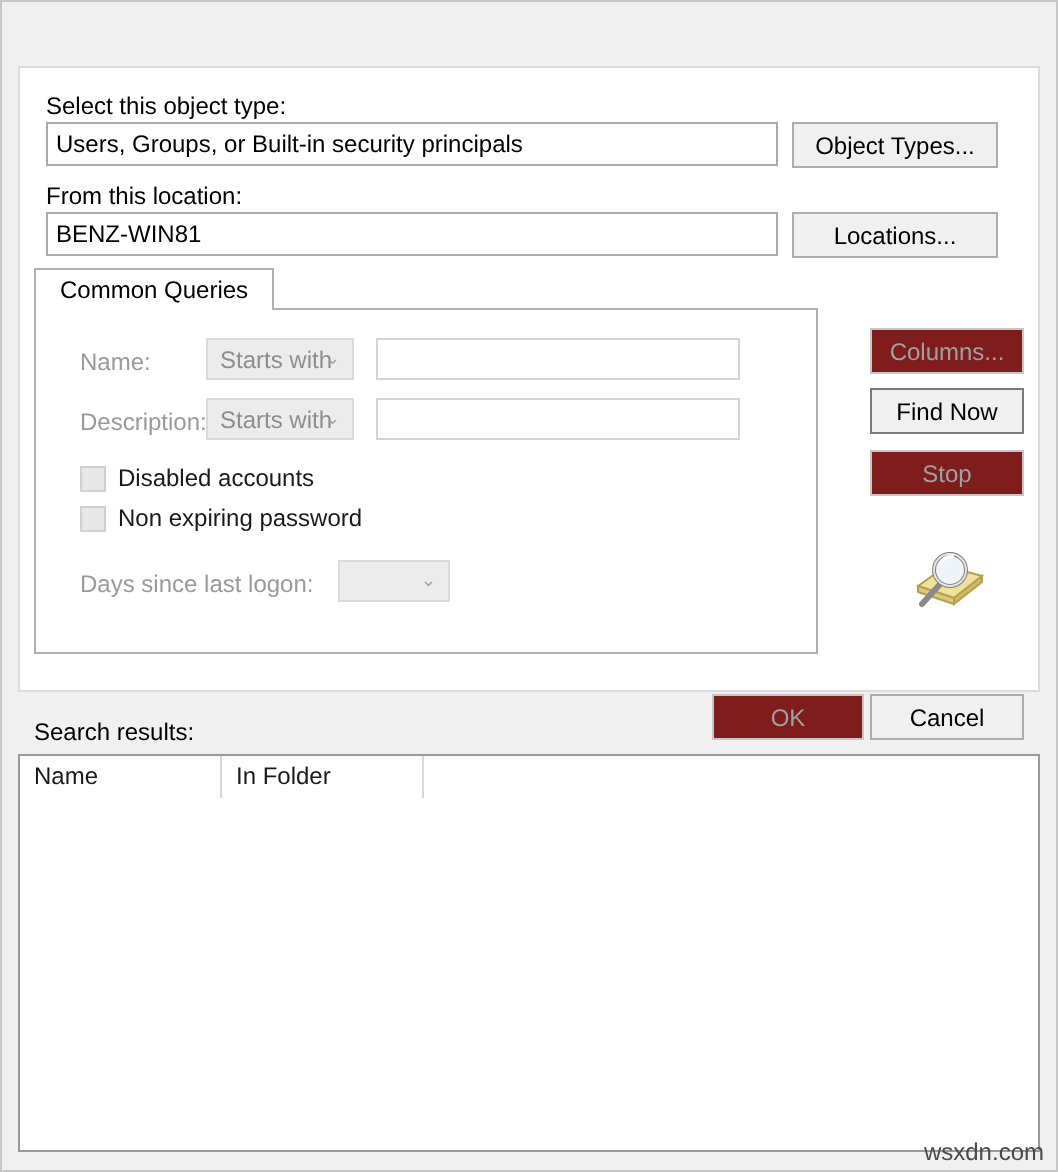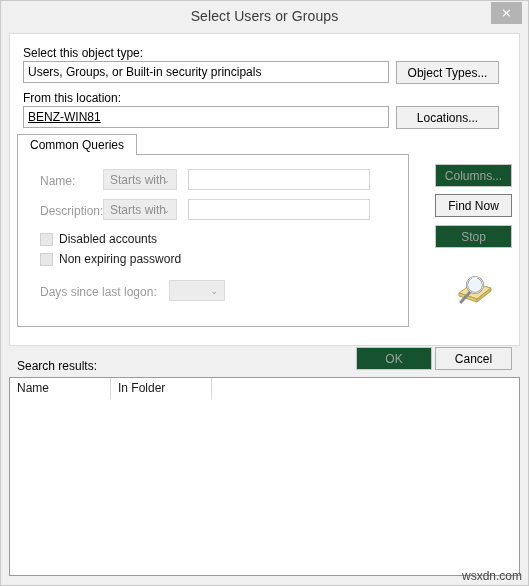--- a/index.html
+++ b/index.html
@@ -111,21 +111,21 @@
     font-size: 12px;
     color: #000;
     text-align: center;
     cursor: pointer;
     padding: 0;
     white-space: nowrap;
   }
   .btn.disabled {
     color: #a0a0a0;
     border-color: #c6c6c6;
-    background: #14532d;
+    background: #7f1d1d;
     cursor: default;
   }
   .btn.default-focus {
     border: 1px solid #7a7a7a;
     box-shadow: inset 0 0 0 1px #f0f0f0;
   }
 
   
   #tab-strip {
     position: absolute;
@@ -289,35 +289,29 @@
     white-space: nowrap;
     z-index: 20;
     margin-left: 20px;
   }
 </style>
 </head>
 <body>
 
 <div id="dialog">
 
-  <div id="titlebar">
-    <div id="title-text">Select Users or Groups</div>
-    <div id="close-button">
-      <span class="x-glyph">×</span>
-    </div>
-  </div>
 
   <div id="content-panel">
 
     <div class="static-label" style="left:13px; top:12px;">Select this object type:</div>
     <input class="text-input" type="text" style="left: 13px; top: 27px; width: 366px; height: 22px;" value="Users, Groups, or Built-in security principals">
     <button class="btn" style="left:386px; top:27px; width:103px; height:23px;">Object Types...</button>
 
     <div class="static-label" style="left:13px; top:57px;">From this location:</div>
-    <input class="text-input" type="text" style="left: 13px; top: 72px; width: 366px; height: 22px; text-decoration: underline;" value="BENZ-WIN81">
+    <input class="text-input" type="text" style="left: 13px; top: 72px; width: 366px; height: 22px;" value="BENZ-WIN81">
     <button class="btn" style="left:386px; top:72px; width:103px; height:23px;">Locations...</button>
   </div>
 
   <div id="tab-strip">
     <div id="tab-common-queries">Common Queries</div>
   </div>
 
   <div id="tab-panel">
 
     <div class="form-label-disabled" style="left:22px; top:19px;">Name:</div>

